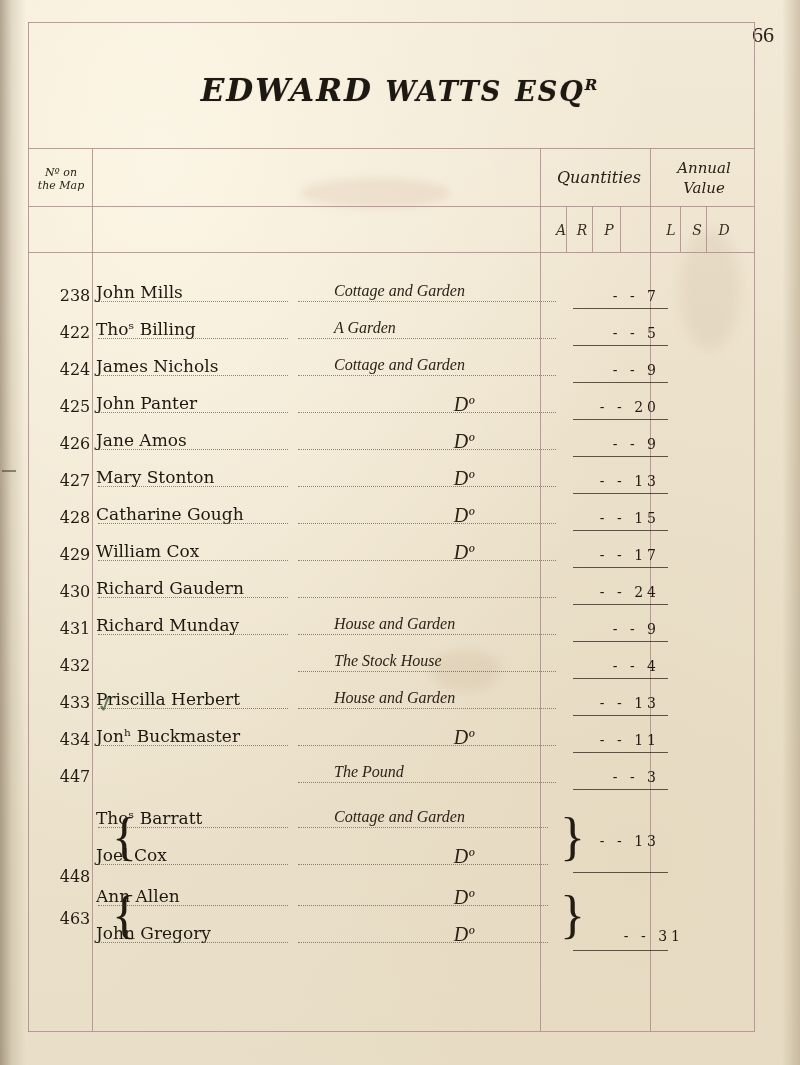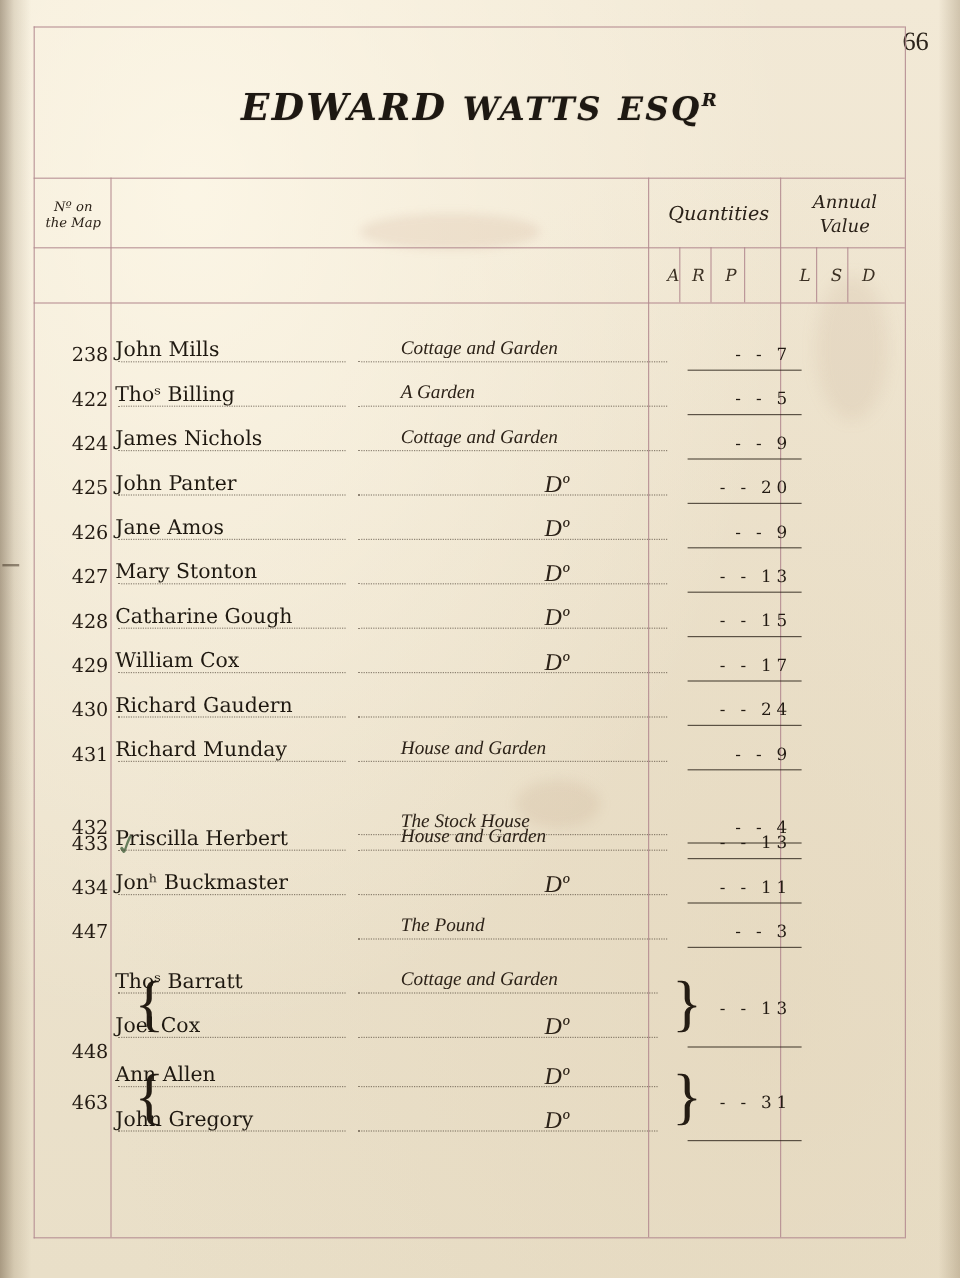--- a/index.html
+++ b/index.html
@@ -383,21 +383,21 @@
       </div>
       <div class="row" style="top: 611px;">
         <div class="rnum">431</div>
         <div class="rocc">Richard Munday</div>
         <div class="leader" style="left: 70px; width: 190px;"></div>
         <div class="rdesc">House and Garden</div>
         <div class="leader" style="left: 270px; width: 258px;"></div>
         <div class="rqty">- - 9</div>
         <div class="qline"></div>
       </div>
-      <div class="row" style="top: 672px; padding-left: 24px;">
+      <div class="row" style="top: 648px; padding-left: 24px;">
         <div class="rnum">432</div>
         <div class="rocc"></div>
         <div class="rdesc">The Stock House</div>
         <div class="leader" style="left: 270px; width: 258px;"></div>
         <div class="rqty">- - 4</div>
         <div class="qline"></div>
       </div>
       <div class="row" style="top: 685px; padding-left: 20px;">
         <div class="rnum">433</div>
         <div class="rocc">Priscilla Herbert</div>
@@ -447,18 +447,18 @@
         <div class="brace brace-l" style="top: 7px;">{</div>
         <div class="brace brace-r" style="top: 7px;">}</div>
         <div class="rocc" style="top: 4px;">Ann Allen</div>
         <div class="leader" style="left: 70px; width: 190px; top: 22px;"></div>
         <div class="rdesc ditto" style="top: 4px;">Dº</div>
         <div class="leader" style="left: 270px; width: 250px; top: 22px;"></div>
         <div class="rocc" style="top: 41px;">John Gregory</div>
         <div class="leader" style="left: 70px; width: 190px; top: 59px;"></div>
         <div class="rdesc ditto" style="top: 41px;">Dº</div>
         <div class="leader" style="left: 270px; width: 250px; top: 59px;"></div>
-        <div class="grp-qty" style="top: 29px;">- - 31</div>
+        <div class="grp-qty" style="top: 46px; padding-left: 24px;">- - 31</div>
         <div class="qline" style="top: 68px;"></div>
       </div>
     </div>
 
 </div>
 
 </body></html>

